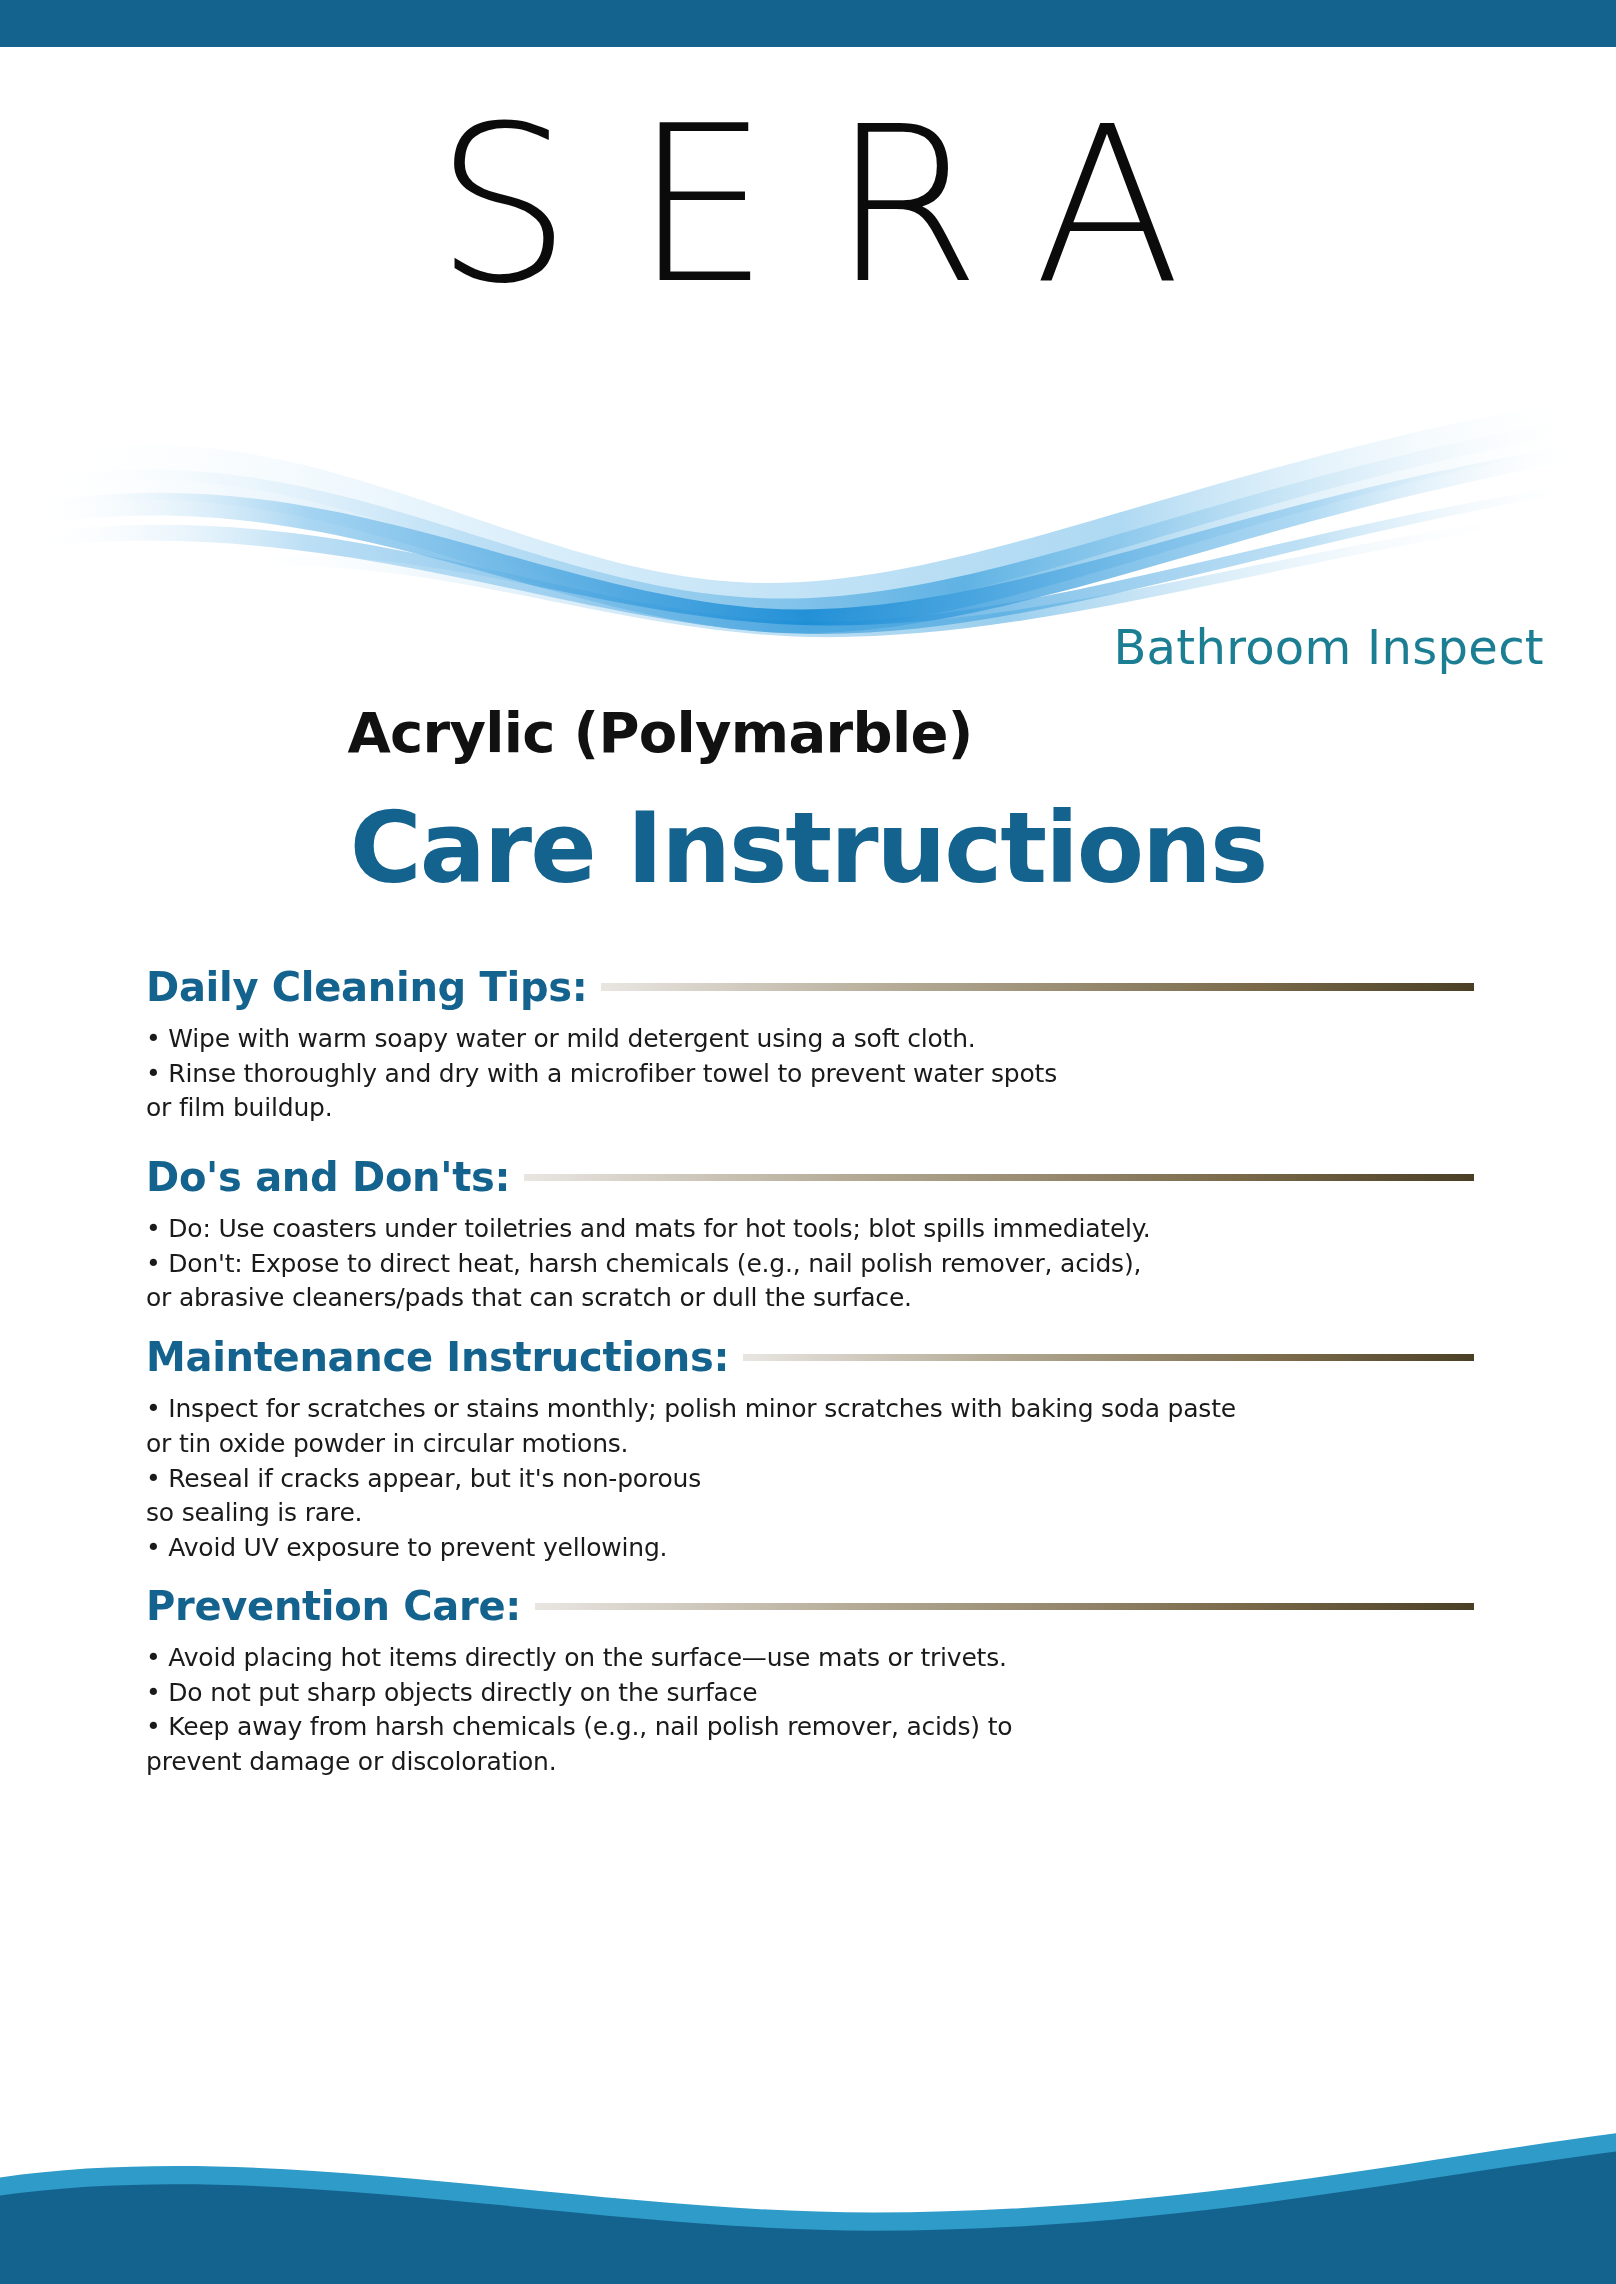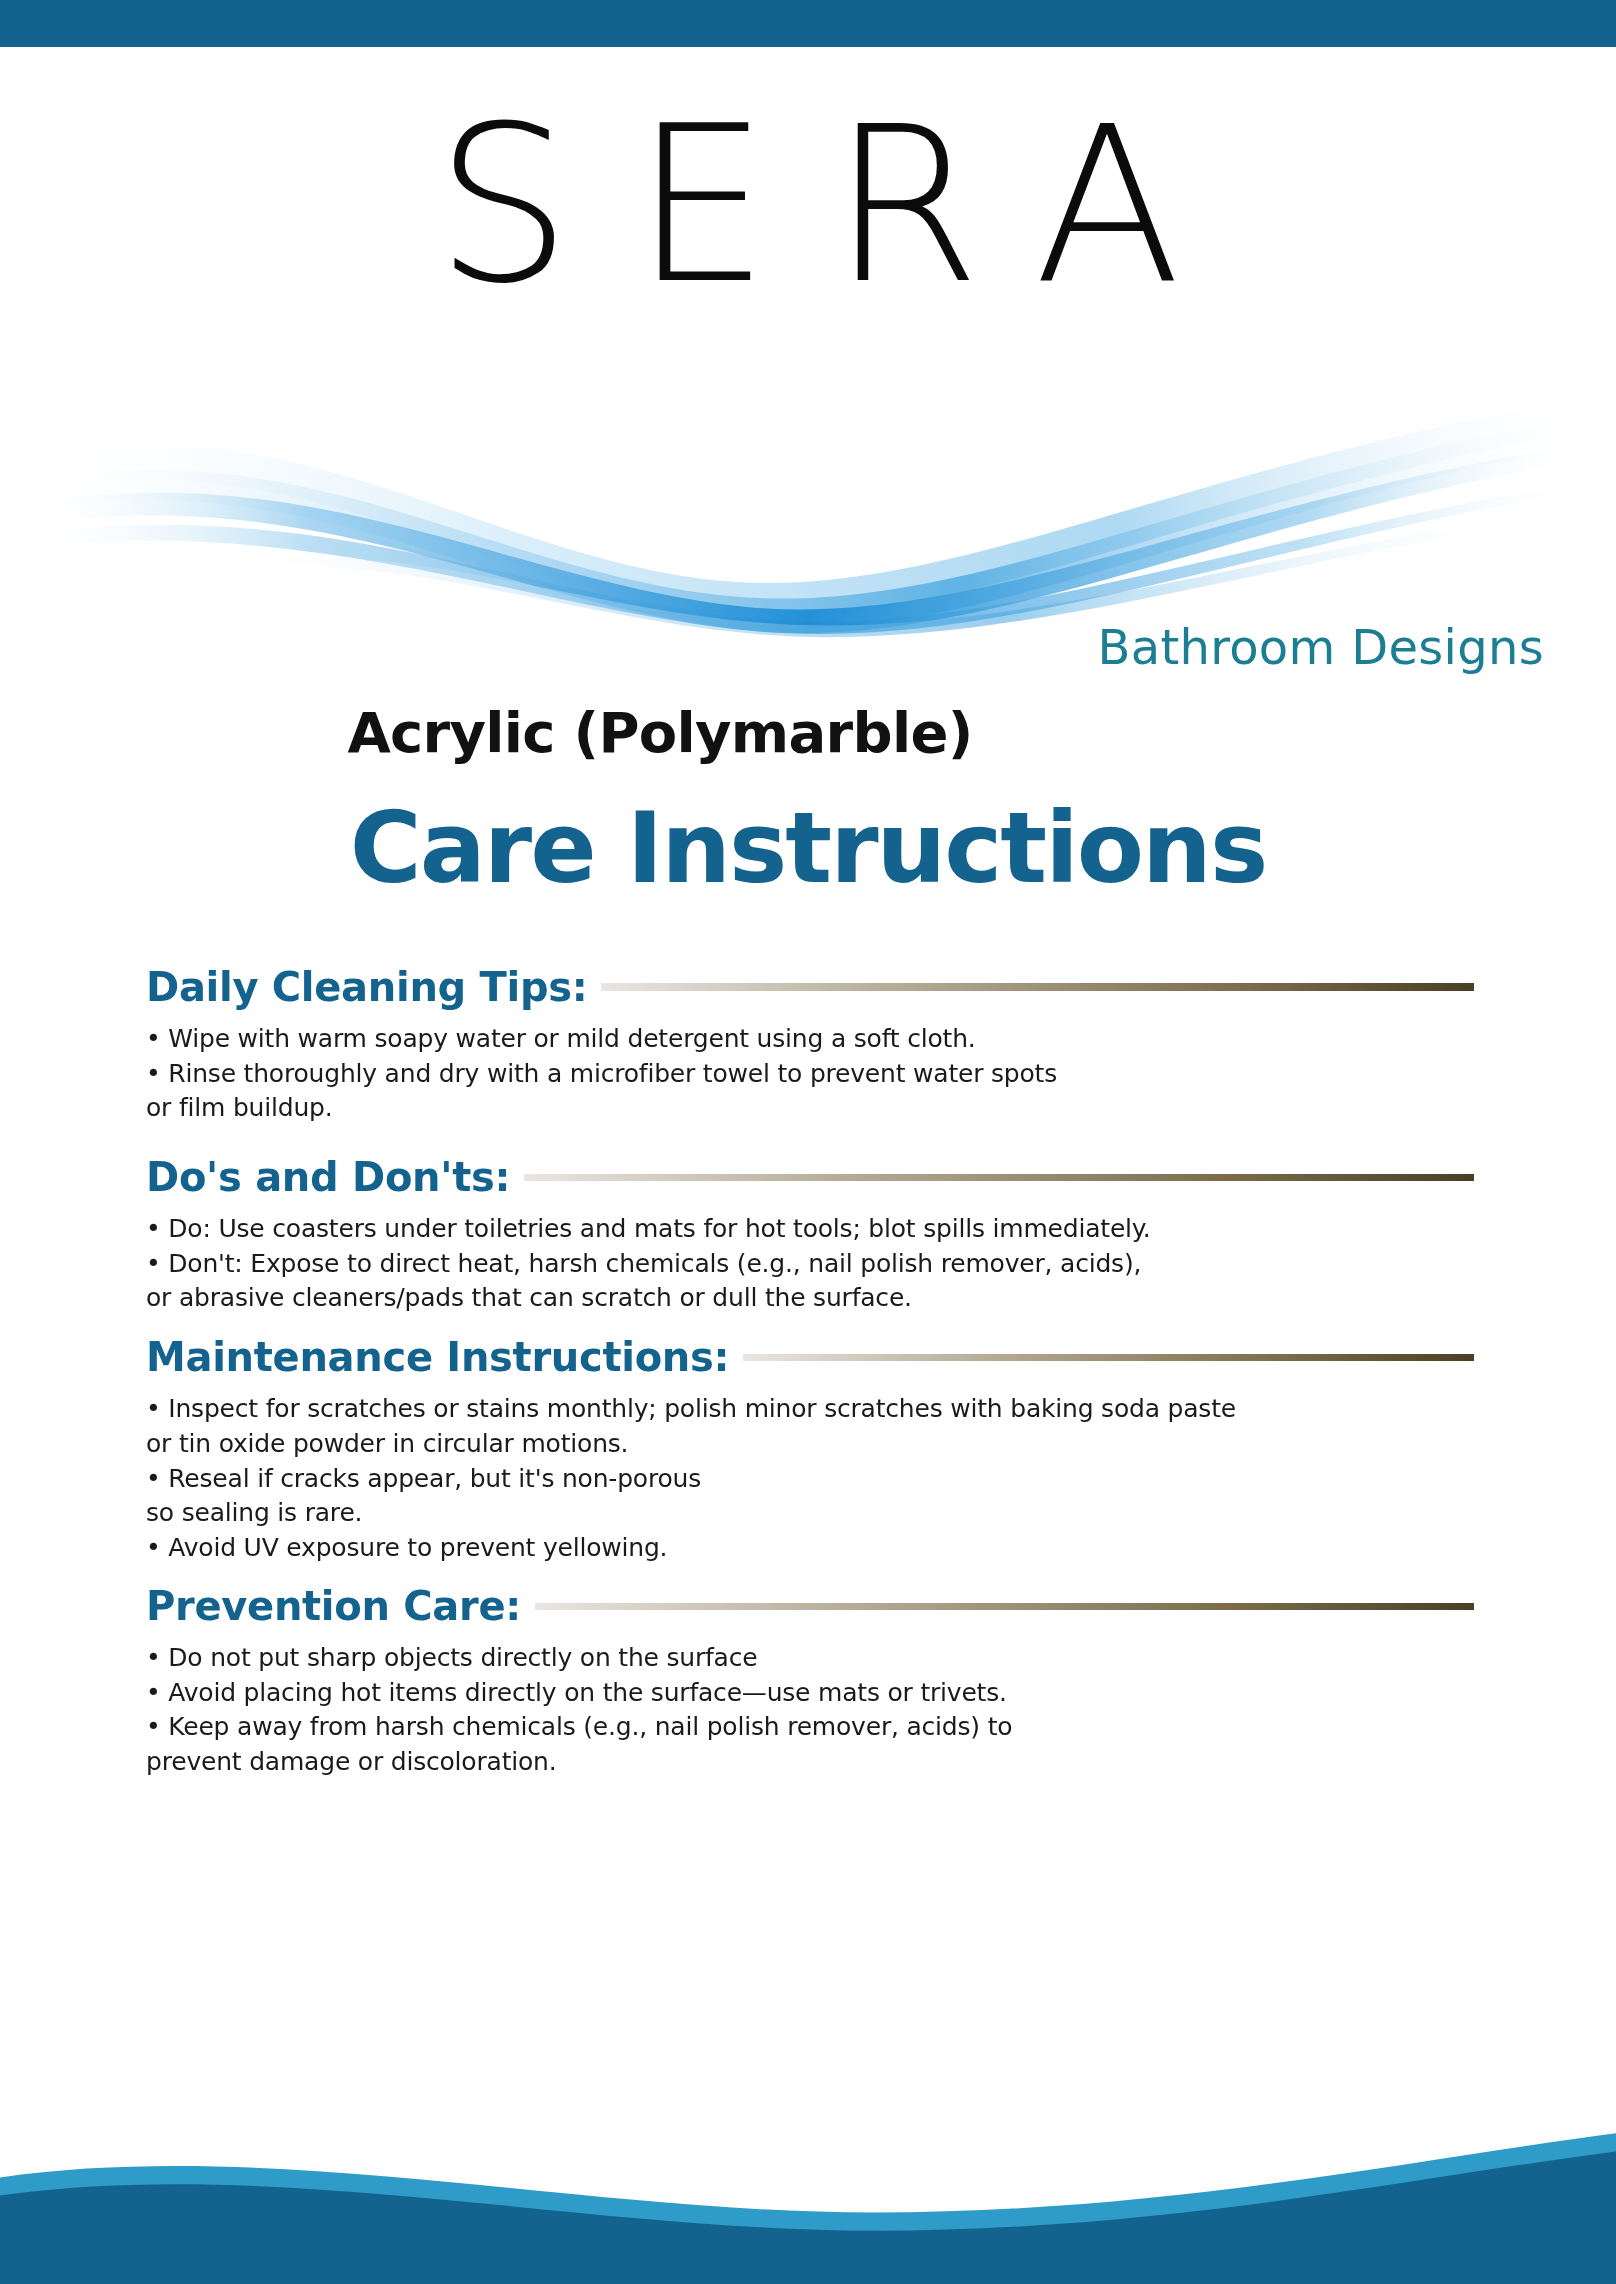--- a/index.html
+++ b/index.html
@@ -173,21 +173,21 @@
       <stop offset="100%" stop-color="#ffffff" stop-opacity="0"></stop>
     </linearGradient>
   </defs>
   <path d="M0,215 C400,120 700,360 1050,400 C1400,440 1750,230 2400,120 L2400,170 C1750,290 1400,495 1050,452 C700,410 400,175 0,268 Z" fill="url(#wg3)"></path>
   <path d="M0,250 C420,165 720,390 1080,425 C1440,460 1800,250 2400,150 L2400,192 C1800,300 1440,510 1080,472 C720,434 420,213 0,296 Z" fill="url(#wg2)"></path>
   <path d="M0,285 C440,205 760,410 1110,442 C1460,474 1830,280 2400,190 L2400,214 C1830,312 1460,512 1110,478 C760,444 440,243 0,318 Z" fill="url(#wg1)"></path>
   <path d="M0,330 C460,265 800,440 1150,462 C1500,484 1880,330 2400,250 L2400,262 C1880,348 1500,504 1150,481 C800,458 460,296 0,352 Z" fill="url(#wg1)" opacity="0.8"></path>
   <path d="M280,370 C620,330 900,470 1230,470 C1560,470 1900,360 2320,300 L2320,312 C1900,376 1560,488 1230,488 C900,488 620,350 280,384 Z" fill="url(#wg2)" opacity="0.7"></path>
 </svg>
 
-<div class="tagline">Bathroom Designs</div>
+<div class="tagline">Bathroom Inspect</div>
 
 <div class="subtitle">Acrylic (Polymarble)</div>
 <div class="main-title">Care Instructions</div>
 
 <div class="content">
 
   <div class="section daily">
     <div class="sec-head">
       <div class="sec-title">Daily Cleaning Tips:</div>
       <div class="sec-rule"></div>
@@ -217,22 +217,22 @@
     <p class="bullet">• Reseal if cracks appear, but it's non-porous</p>
     <p class="bullet">so sealing is rare.</p>
     <p class="bullet">• Avoid UV exposure to prevent yellowing.</p>
   </div>
 
   <div class="section prevention">
     <div class="sec-head">
       <div class="sec-title">Prevention Care:</div>
       <div class="sec-rule"></div>
     </div>
+    <p class="bullet">• Avoid placing hot items directly on the surface—use mats or trivets.</p>
     <p class="bullet">• Do not put sharp objects directly on the surface</p>
-    <p class="bullet">• Avoid placing hot items directly on the surface—use mats or trivets.</p>
     <p class="bullet">• Keep away from harsh chemicals (e.g., nail polish remover, acids) to</p>
     <p class="bullet">prevent damage or discoloration.</p>
   </div>
 
 </div>
 
 <svg class="bottom-wave" viewBox="0 0 2482 260" preserveAspectRatio="none">
   <path d="M0,96 C420,36 900,150 1340,150 C1790,150 2160,70 2482,28 L2482,60 C2160,102 1790,182 1340,182 C900,182 420,68 0,128 Z" fill="#2E9BC9"></path>
   <path d="M0,124 C420,64 900,178 1340,178 C1790,178 2160,98 2482,56 L2482,260 L0,260 Z" fill="#14628E"></path>
 </svg>

